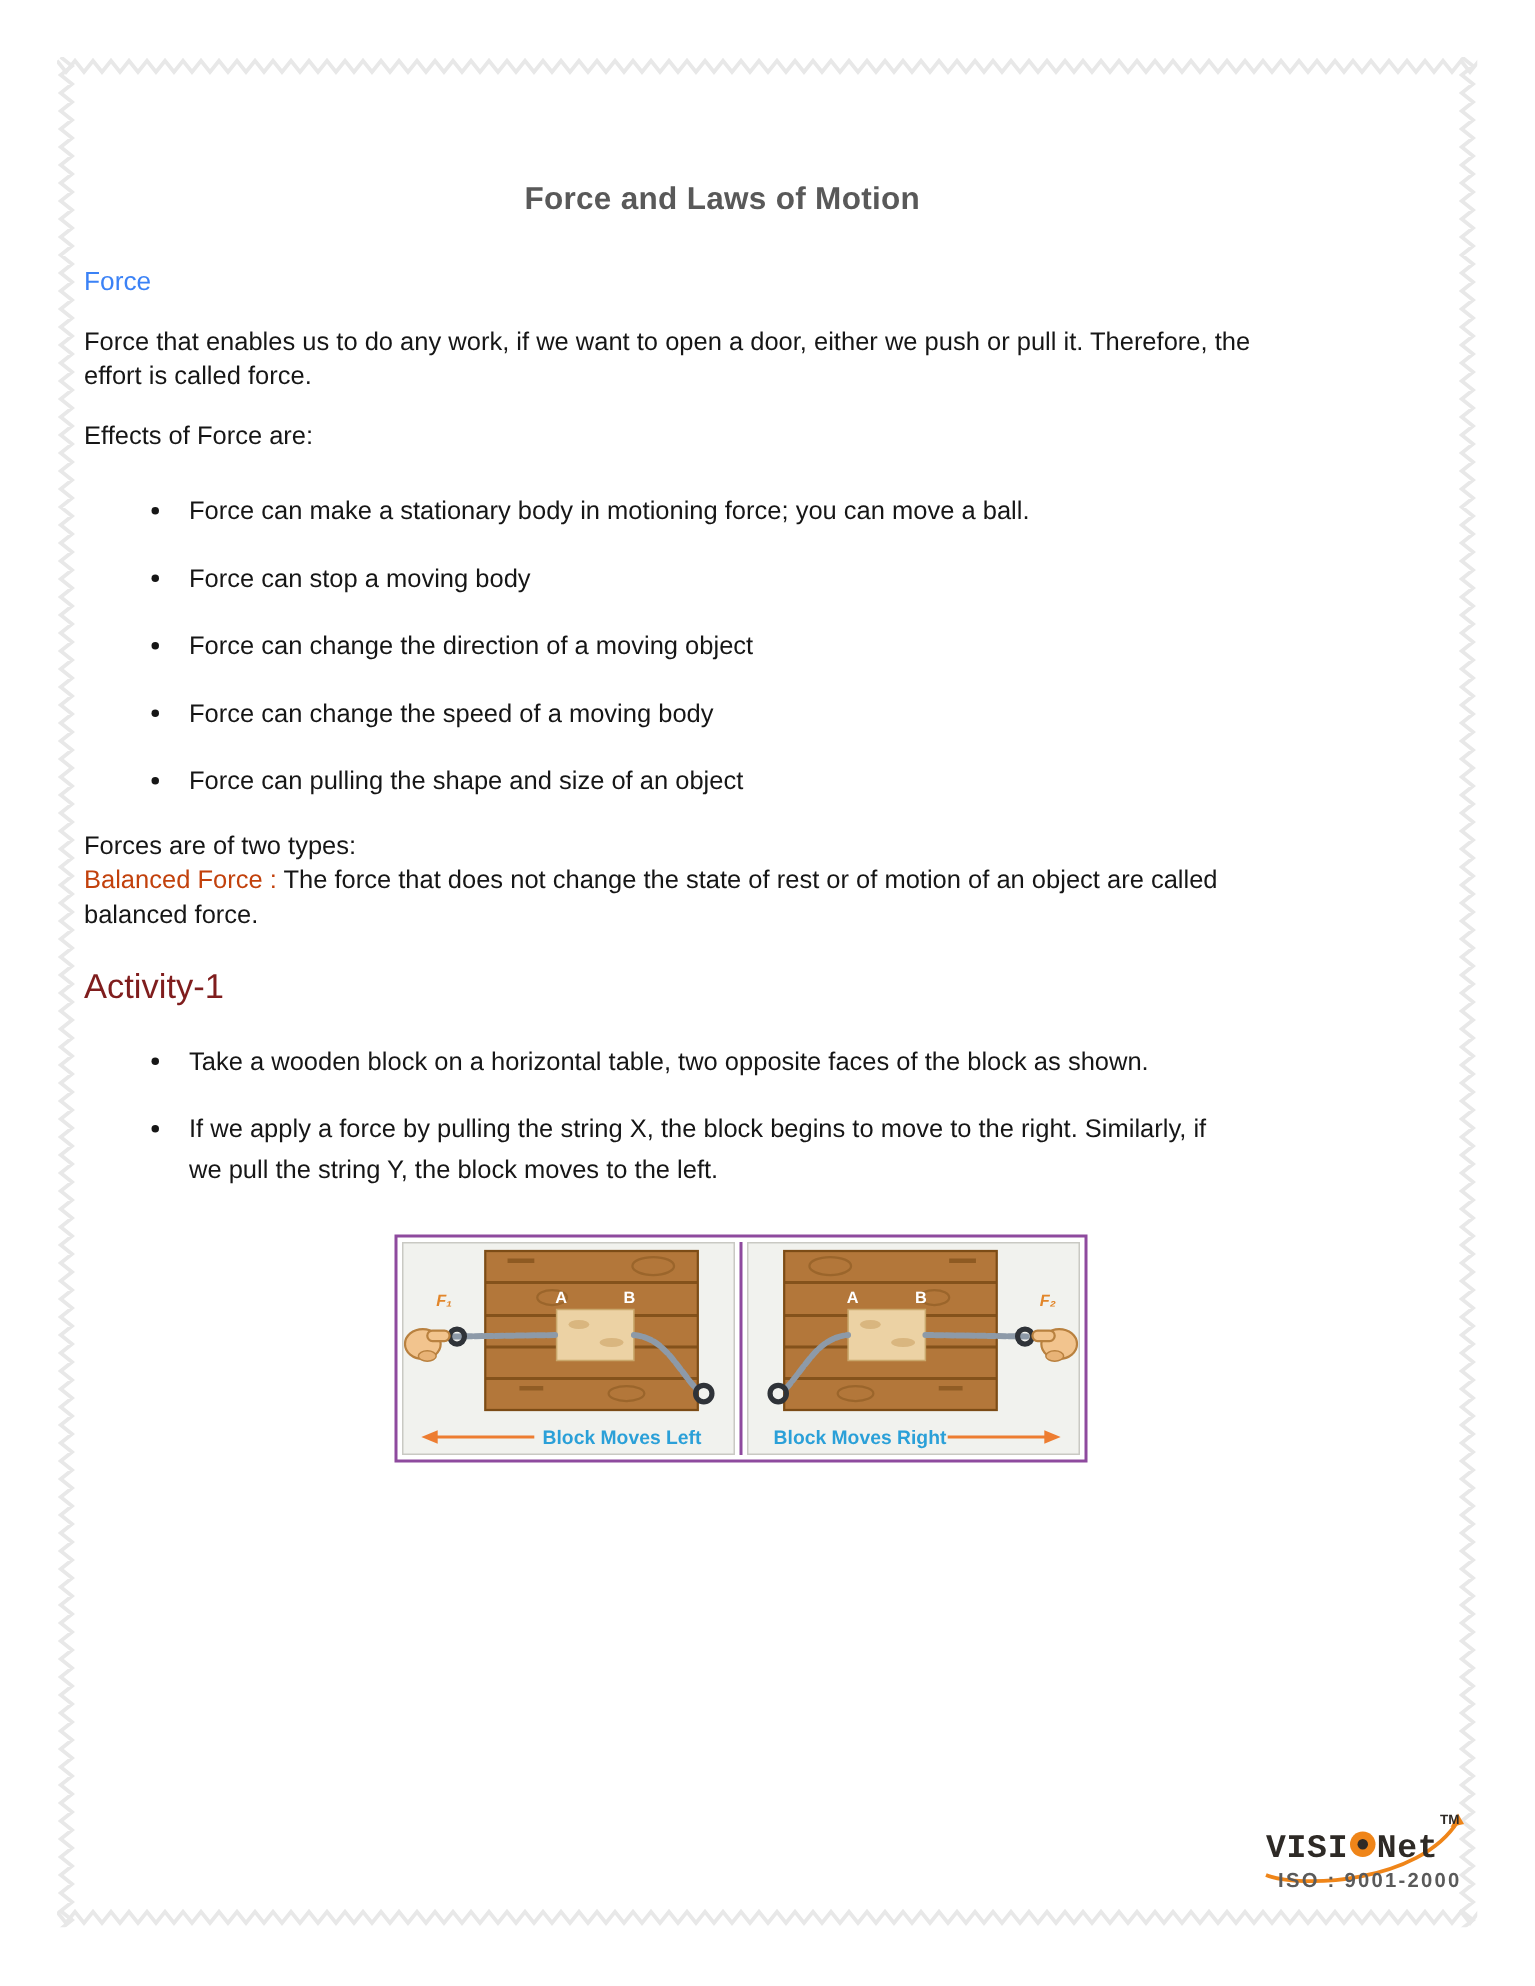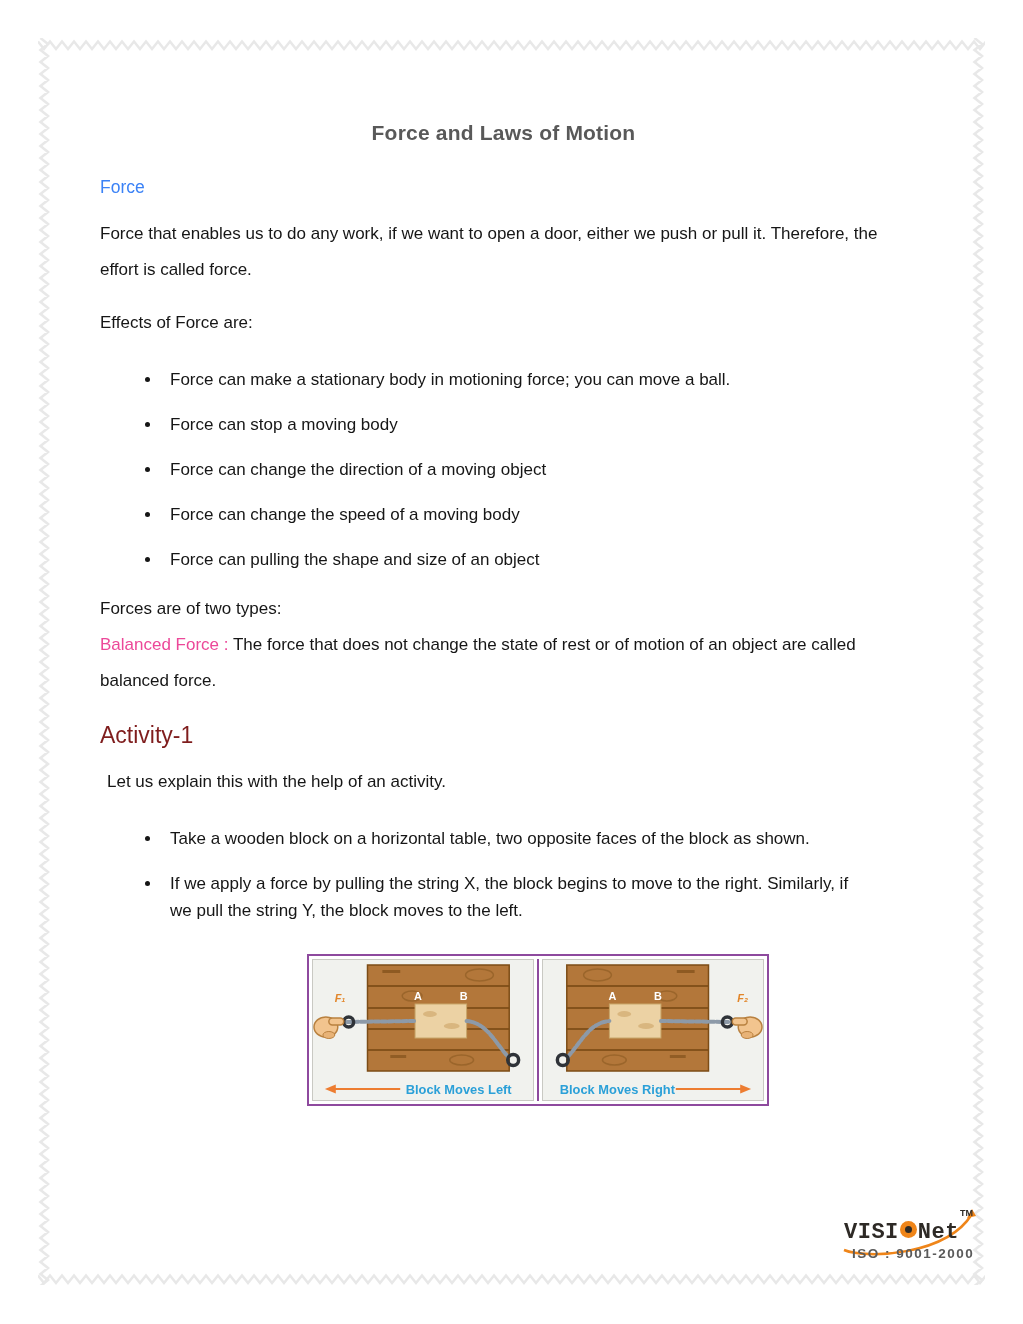--- a/index.html
+++ b/index.html
@@ -9,26 +9,26 @@
     font-family:"Liberation Sans", sans-serif; color:#161616;
   }
   
   .zig { position:absolute; overflow:hidden; }
   .zig-top    { left:38px;  top:38px;   width:947px; height:13px; }
   .zig-bottom { left:38px;  top:1272px; width:947px; height:13px; }
   .zig-left   { left:38px;  top:38px;   width:13px;  height:1247px; }
   .zig-right  { left:972px; top:38px;   width:13px;  height:1247px; }
 
   
-  .content { position:absolute; left:0; top:0; width:1020px; padding:118px 113px 0 100px; }
+  .content { position:absolute; left:0; top:0; width:1020px; padding:118px 113px 0 56px; }
   .doc-title { text-align:center; font-size:21px; font-weight:700; color:#595959; letter-spacing:.2px; line-height:30px; }
   .h-red  { color:#3b82f6; font-size:17.5px; font-weight:400; margin-top:27px; line-height:24px; }
   .h-blue { color:#7f1d1d; font-size:23px; font-weight:400; margin-top:24px; line-height:24px; }
-  p.body { font-size:17px; line-height:36px; margin-top:17px; }
-  .term  { color:#ec4899; }
+  p.body { font-size:17px; line-height:23px; margin-top:17px; }
+  .term  { color:#c2410c; }
   ul.effects, ul.steps { margin:25px 0 0 62px; padding:0; max-width:730px; }
   ul.effects li, ul.steps li { font-size:17px; line-height:27px; margin-bottom:18px; padding-left:8px; }
   ul.types { margin:17px 0 0 0; padding-left:13px; list-style-position:outside; }
   ul.types li { font-size:17px; line-height:27px; margin-bottom:17px; }
   .indent-sp { padding-left:7px; }
 
   
   .figure {
     margin:30px 0 0 207px; width:462px; height:152px;
     border:2px solid #8e4a9e; background:#fff;
@@ -82,21 +82,20 @@
     <li>Force can pulling the shape and size of an object</li>
   </ul>
 
   <p class="body" style="margin-top:0;">Forces are of two types:</p>
 
 
   <p class="body" style="max-width:795px; margin-top:0;"><span class="term">Balanced Force :</span><span> The force that does not change the state of rest or of motion of an object are called balanced force.</span></p>
 
   <div class="h-blue">Activity-1</div>
 
-  <p class="body indent-sp">Let us explain this with the help of an activity.</p>
 
 
   <ul class="steps">
     <li style="max-width:715px;">Take a wooden block on a horizontal table, two opposite faces of the block as shown.</li>
     <li style="max-width:690px; margin-bottom:12px;">If we apply a force by pulling the string X, the block begins to move to the right. Similarly, if we pull the string Y, the block moves to the left.</li>
   </ul>
 
   <div class="figure">
 
     <div class="fig-panel">

